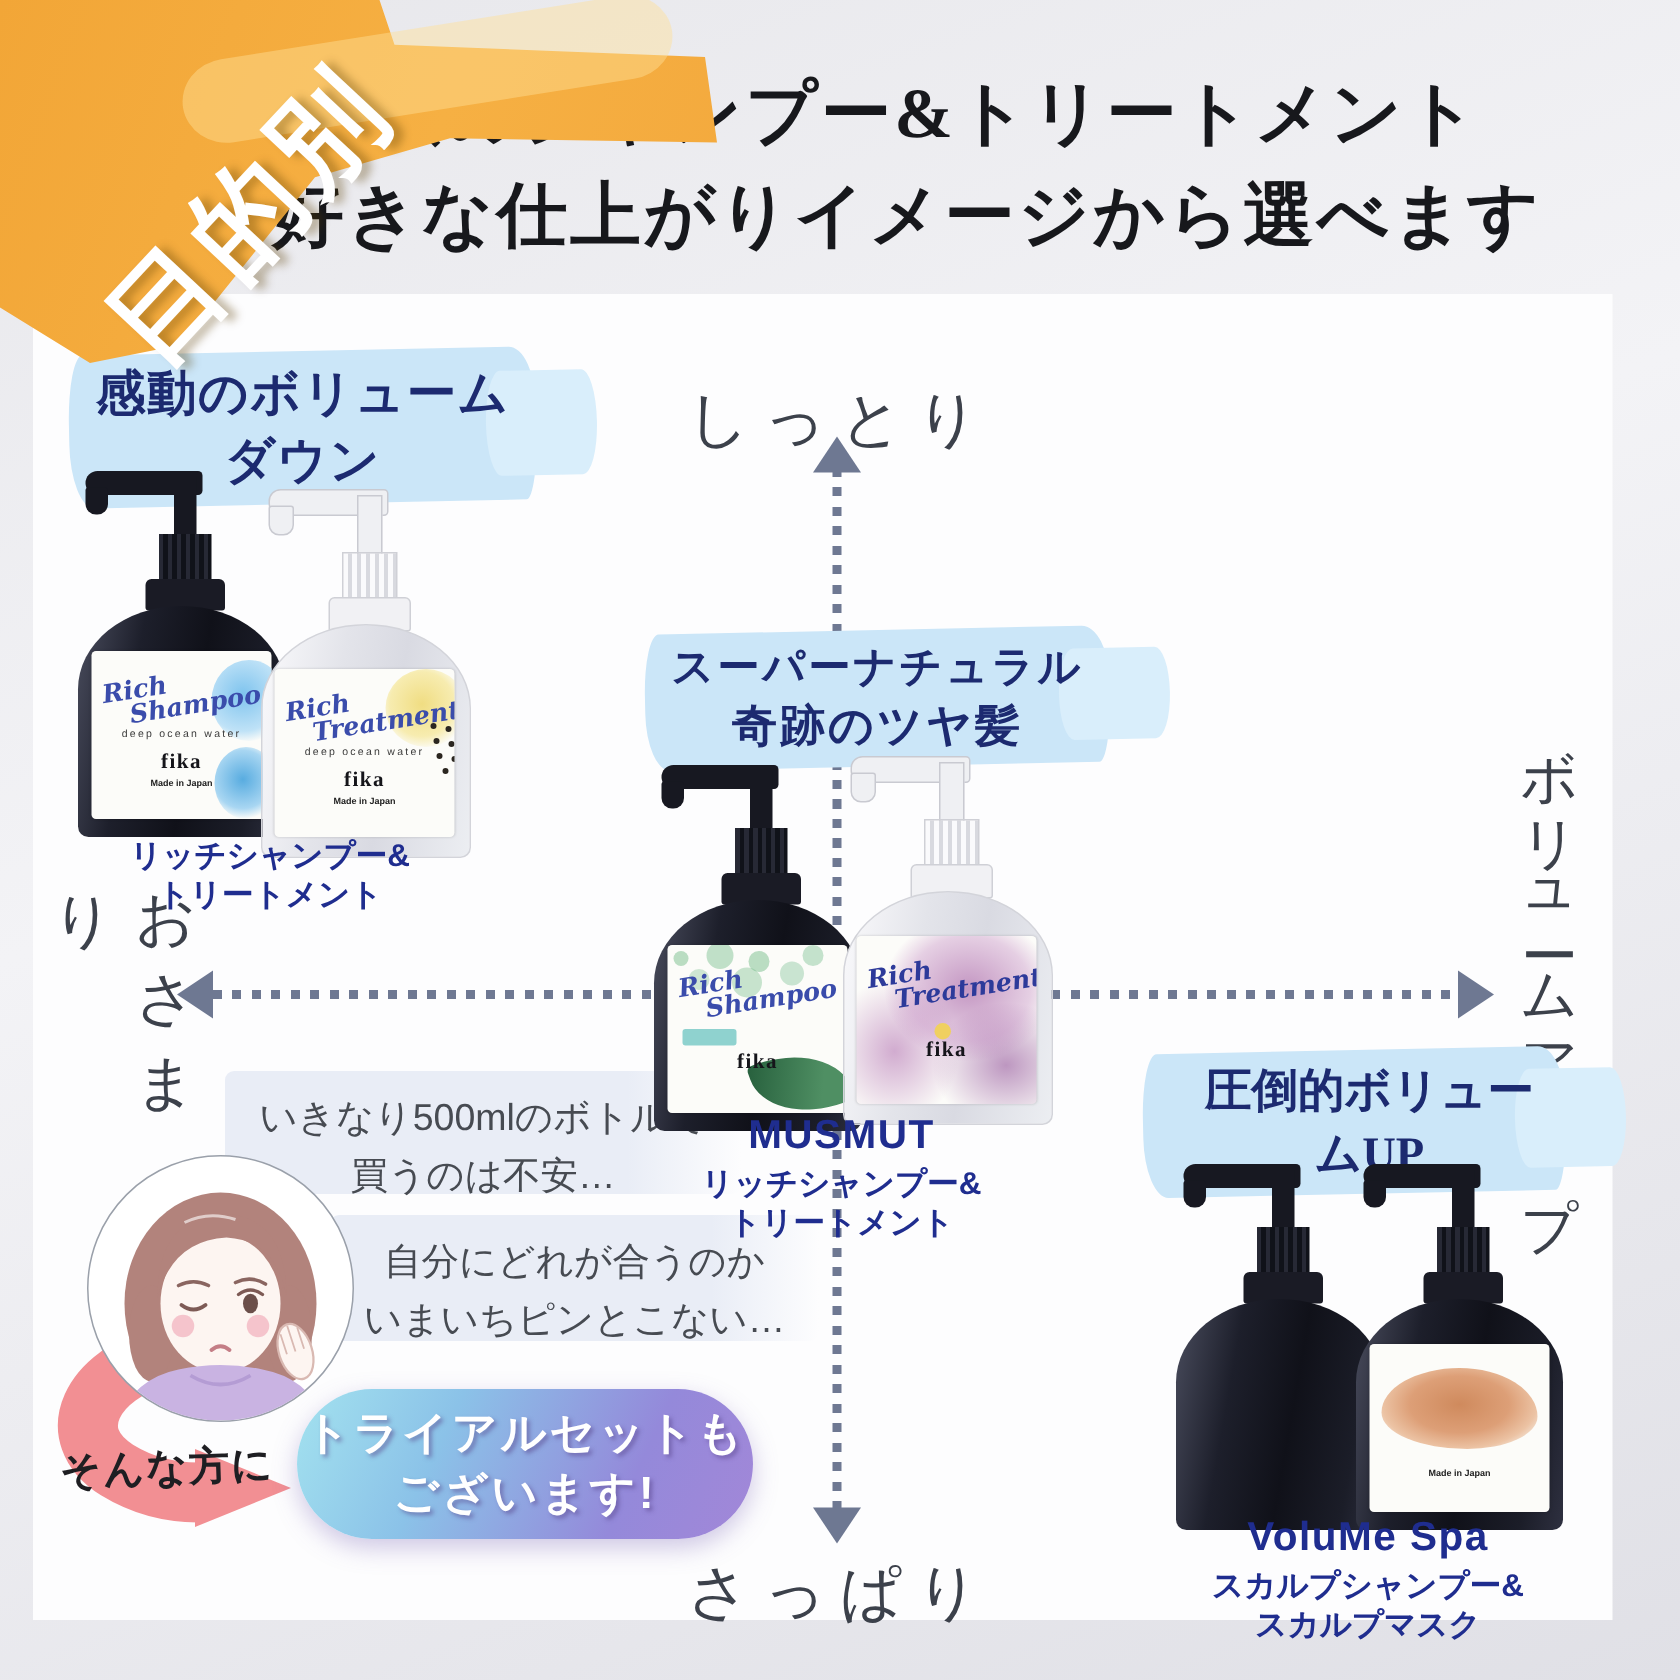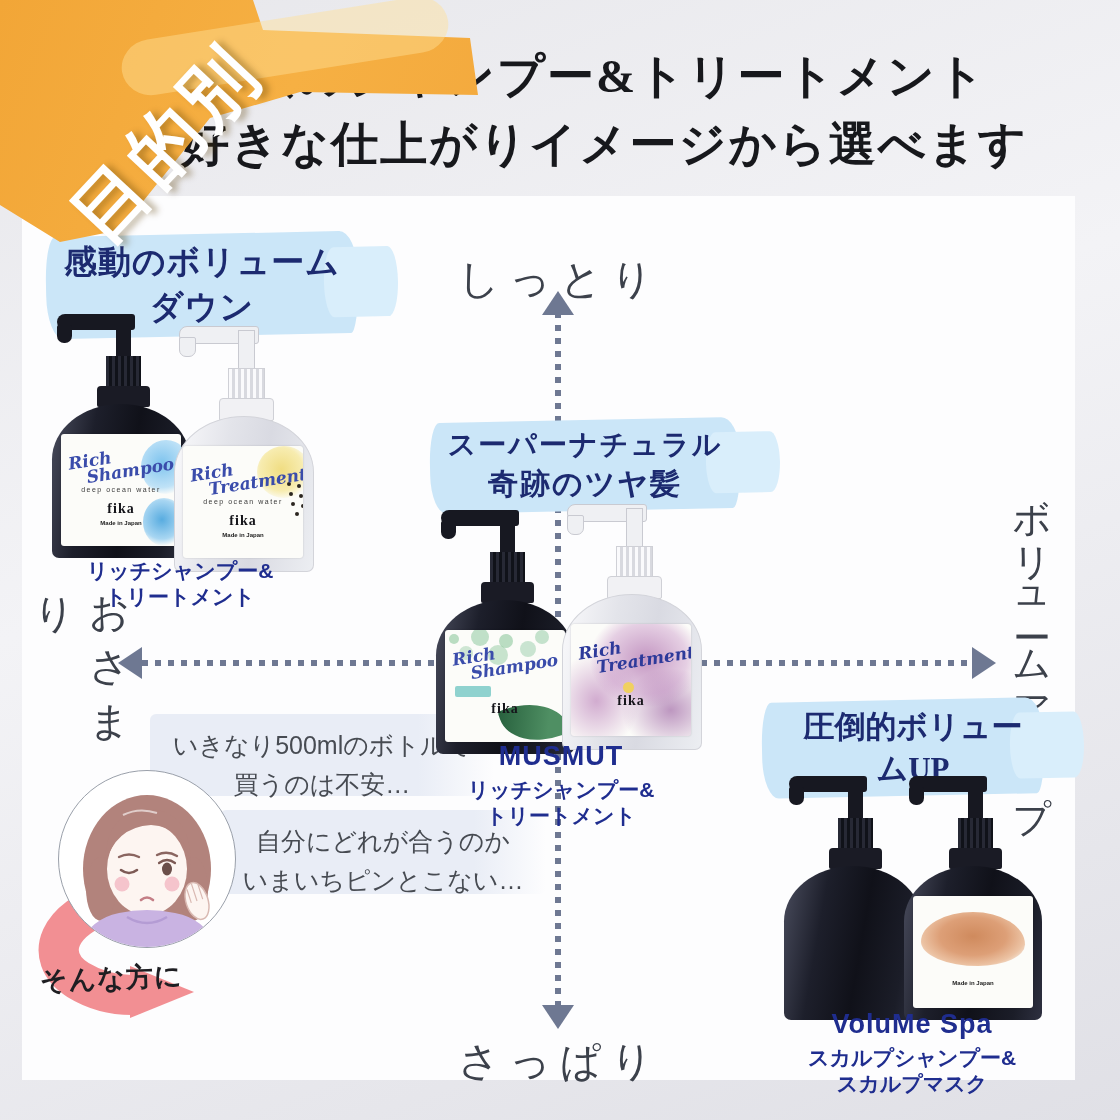--- a/index.html
+++ b/index.html
@@ -325,14 +325,18 @@
       </g>
     </svg>
   </div>
 
   <svg class="abs pink-arrow" viewBox="0 0 200 140">
     <path d="M86,6 C40,18 18,58 56,82 C74,93 92,97 110,97" fill="none" stroke="#f28f93" stroke-width="40" stroke-linecap="round"></path>
     <polygon points="108,68 172,94 108,120" fill="#f28f93"></polygon>
   </svg>
   <div class="abs arrow-label">そんな方に</div>
 
+  <div class="abs trial-btn">
+    <div>トライアルセットも</div>
+    <div>ございます!</div>
+  </div>
 
 </div>
 
 </body></html>

